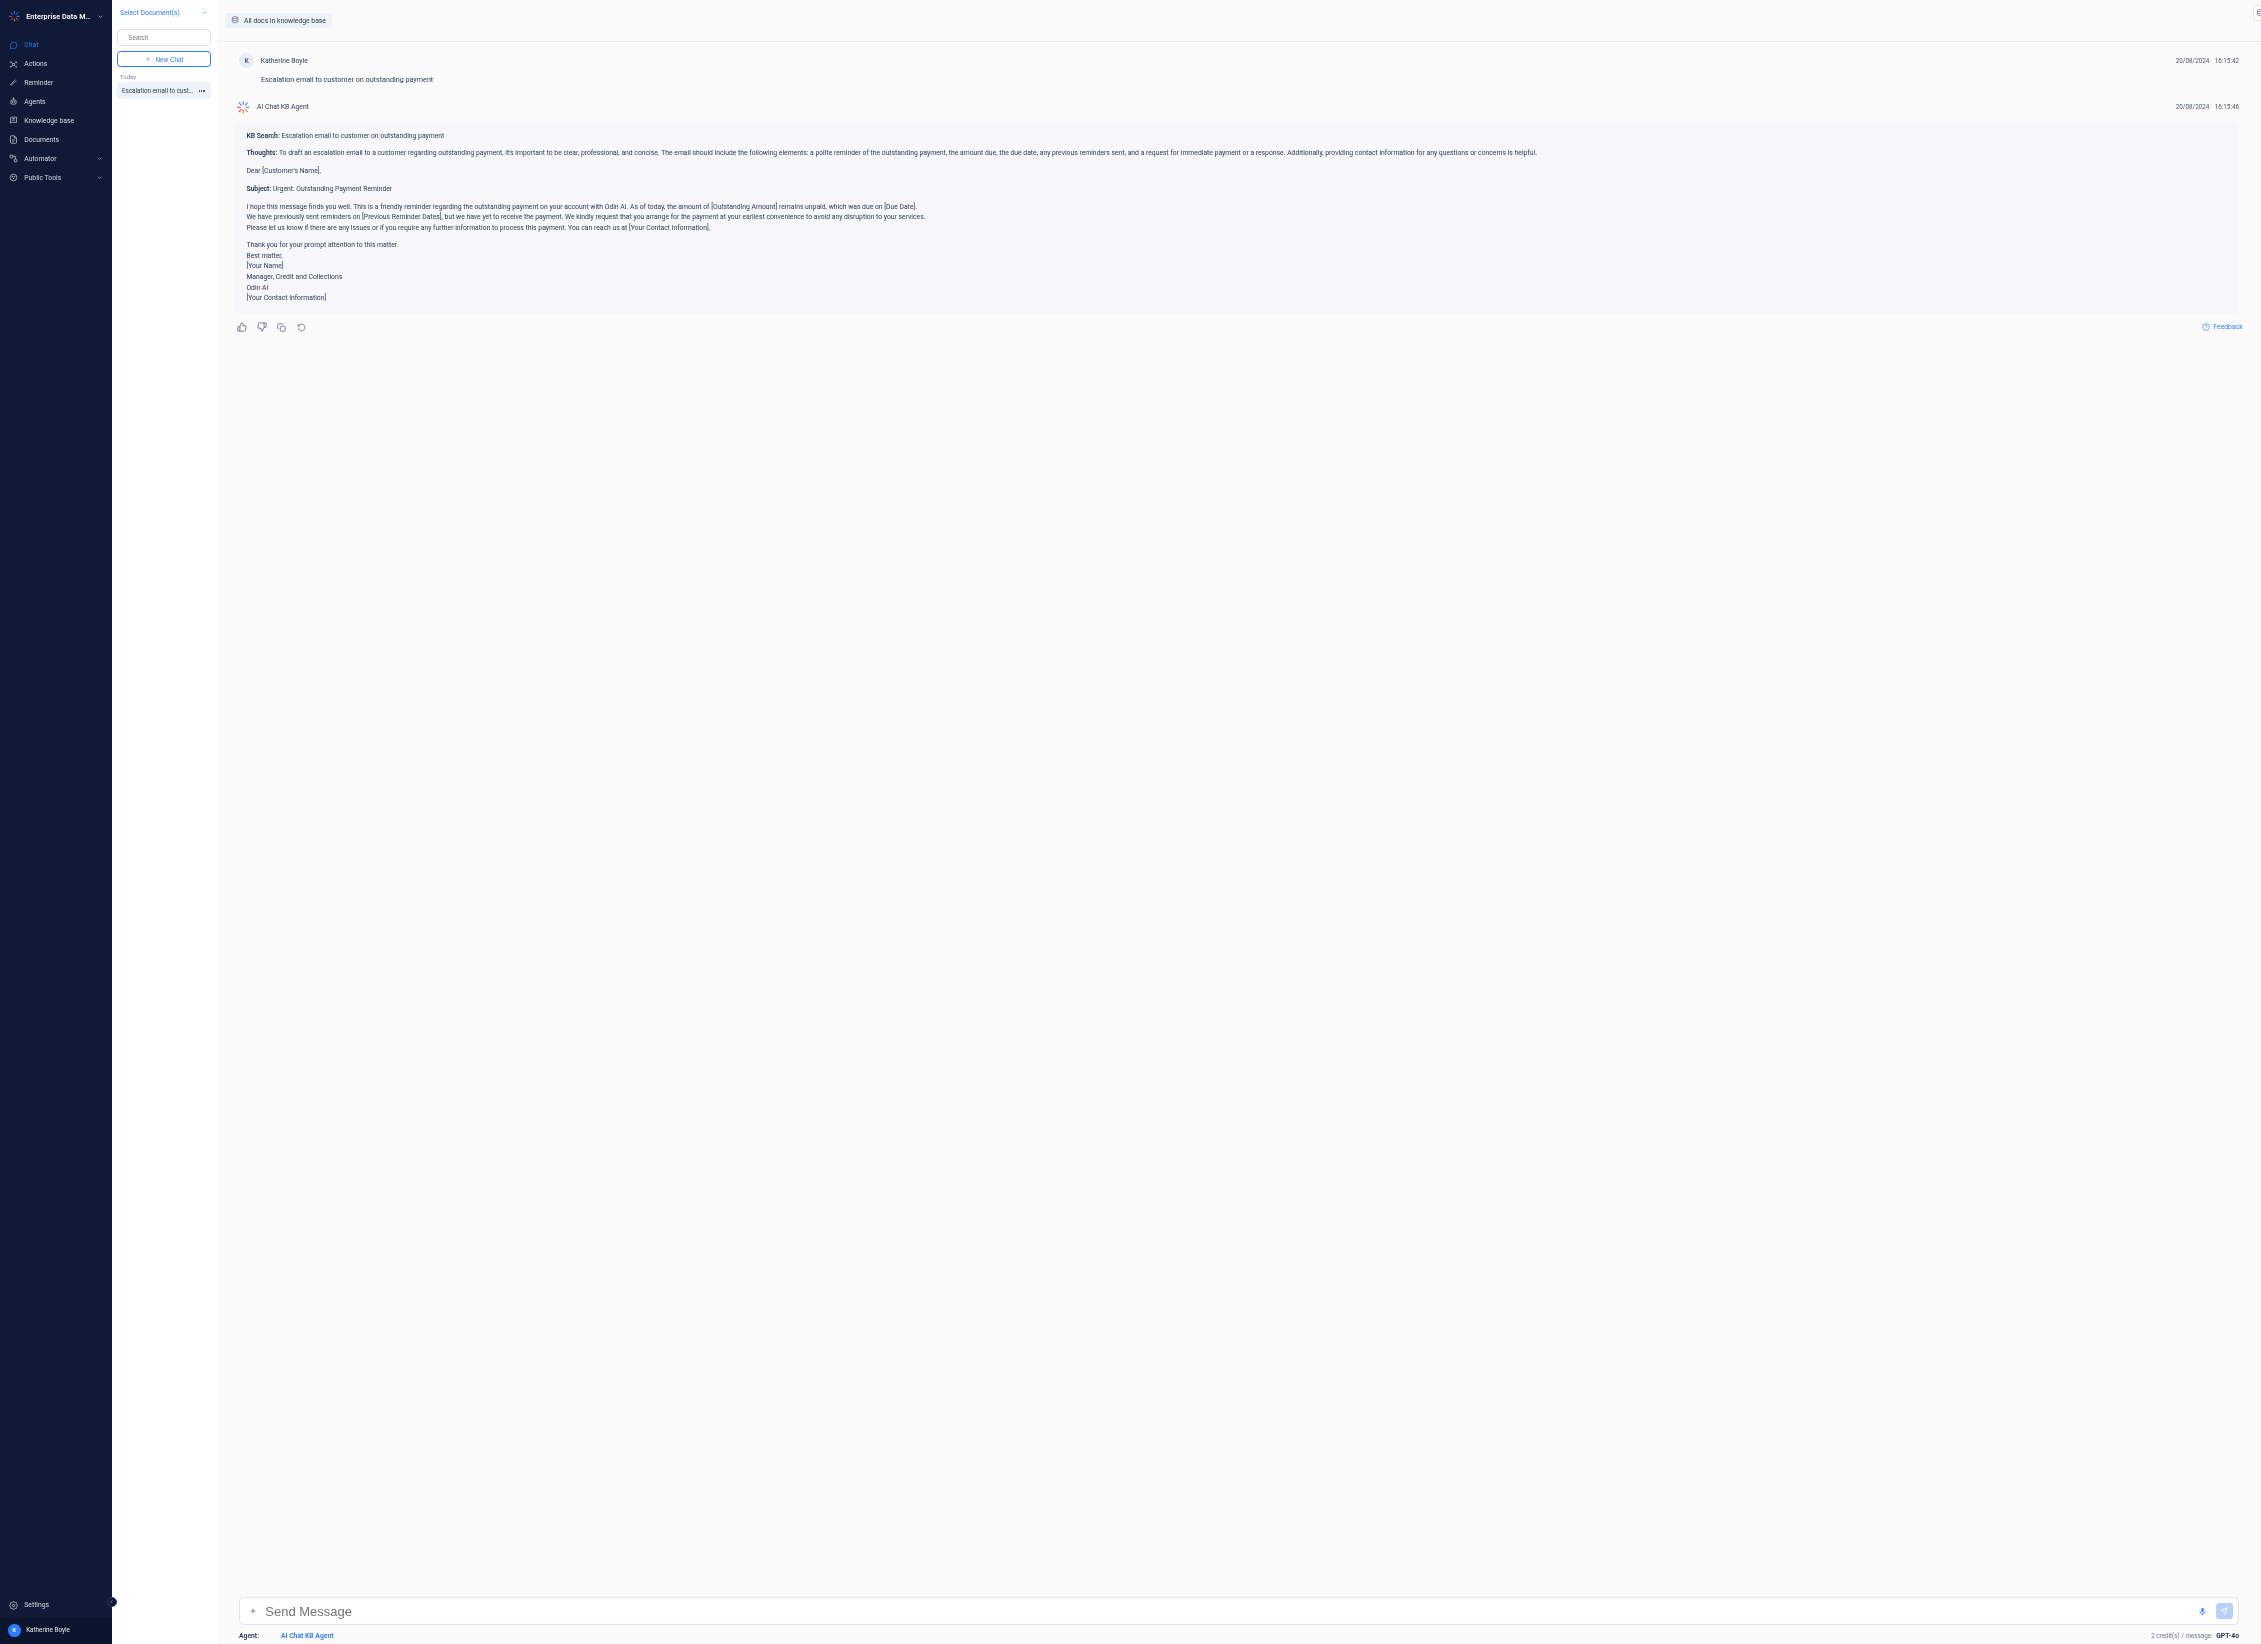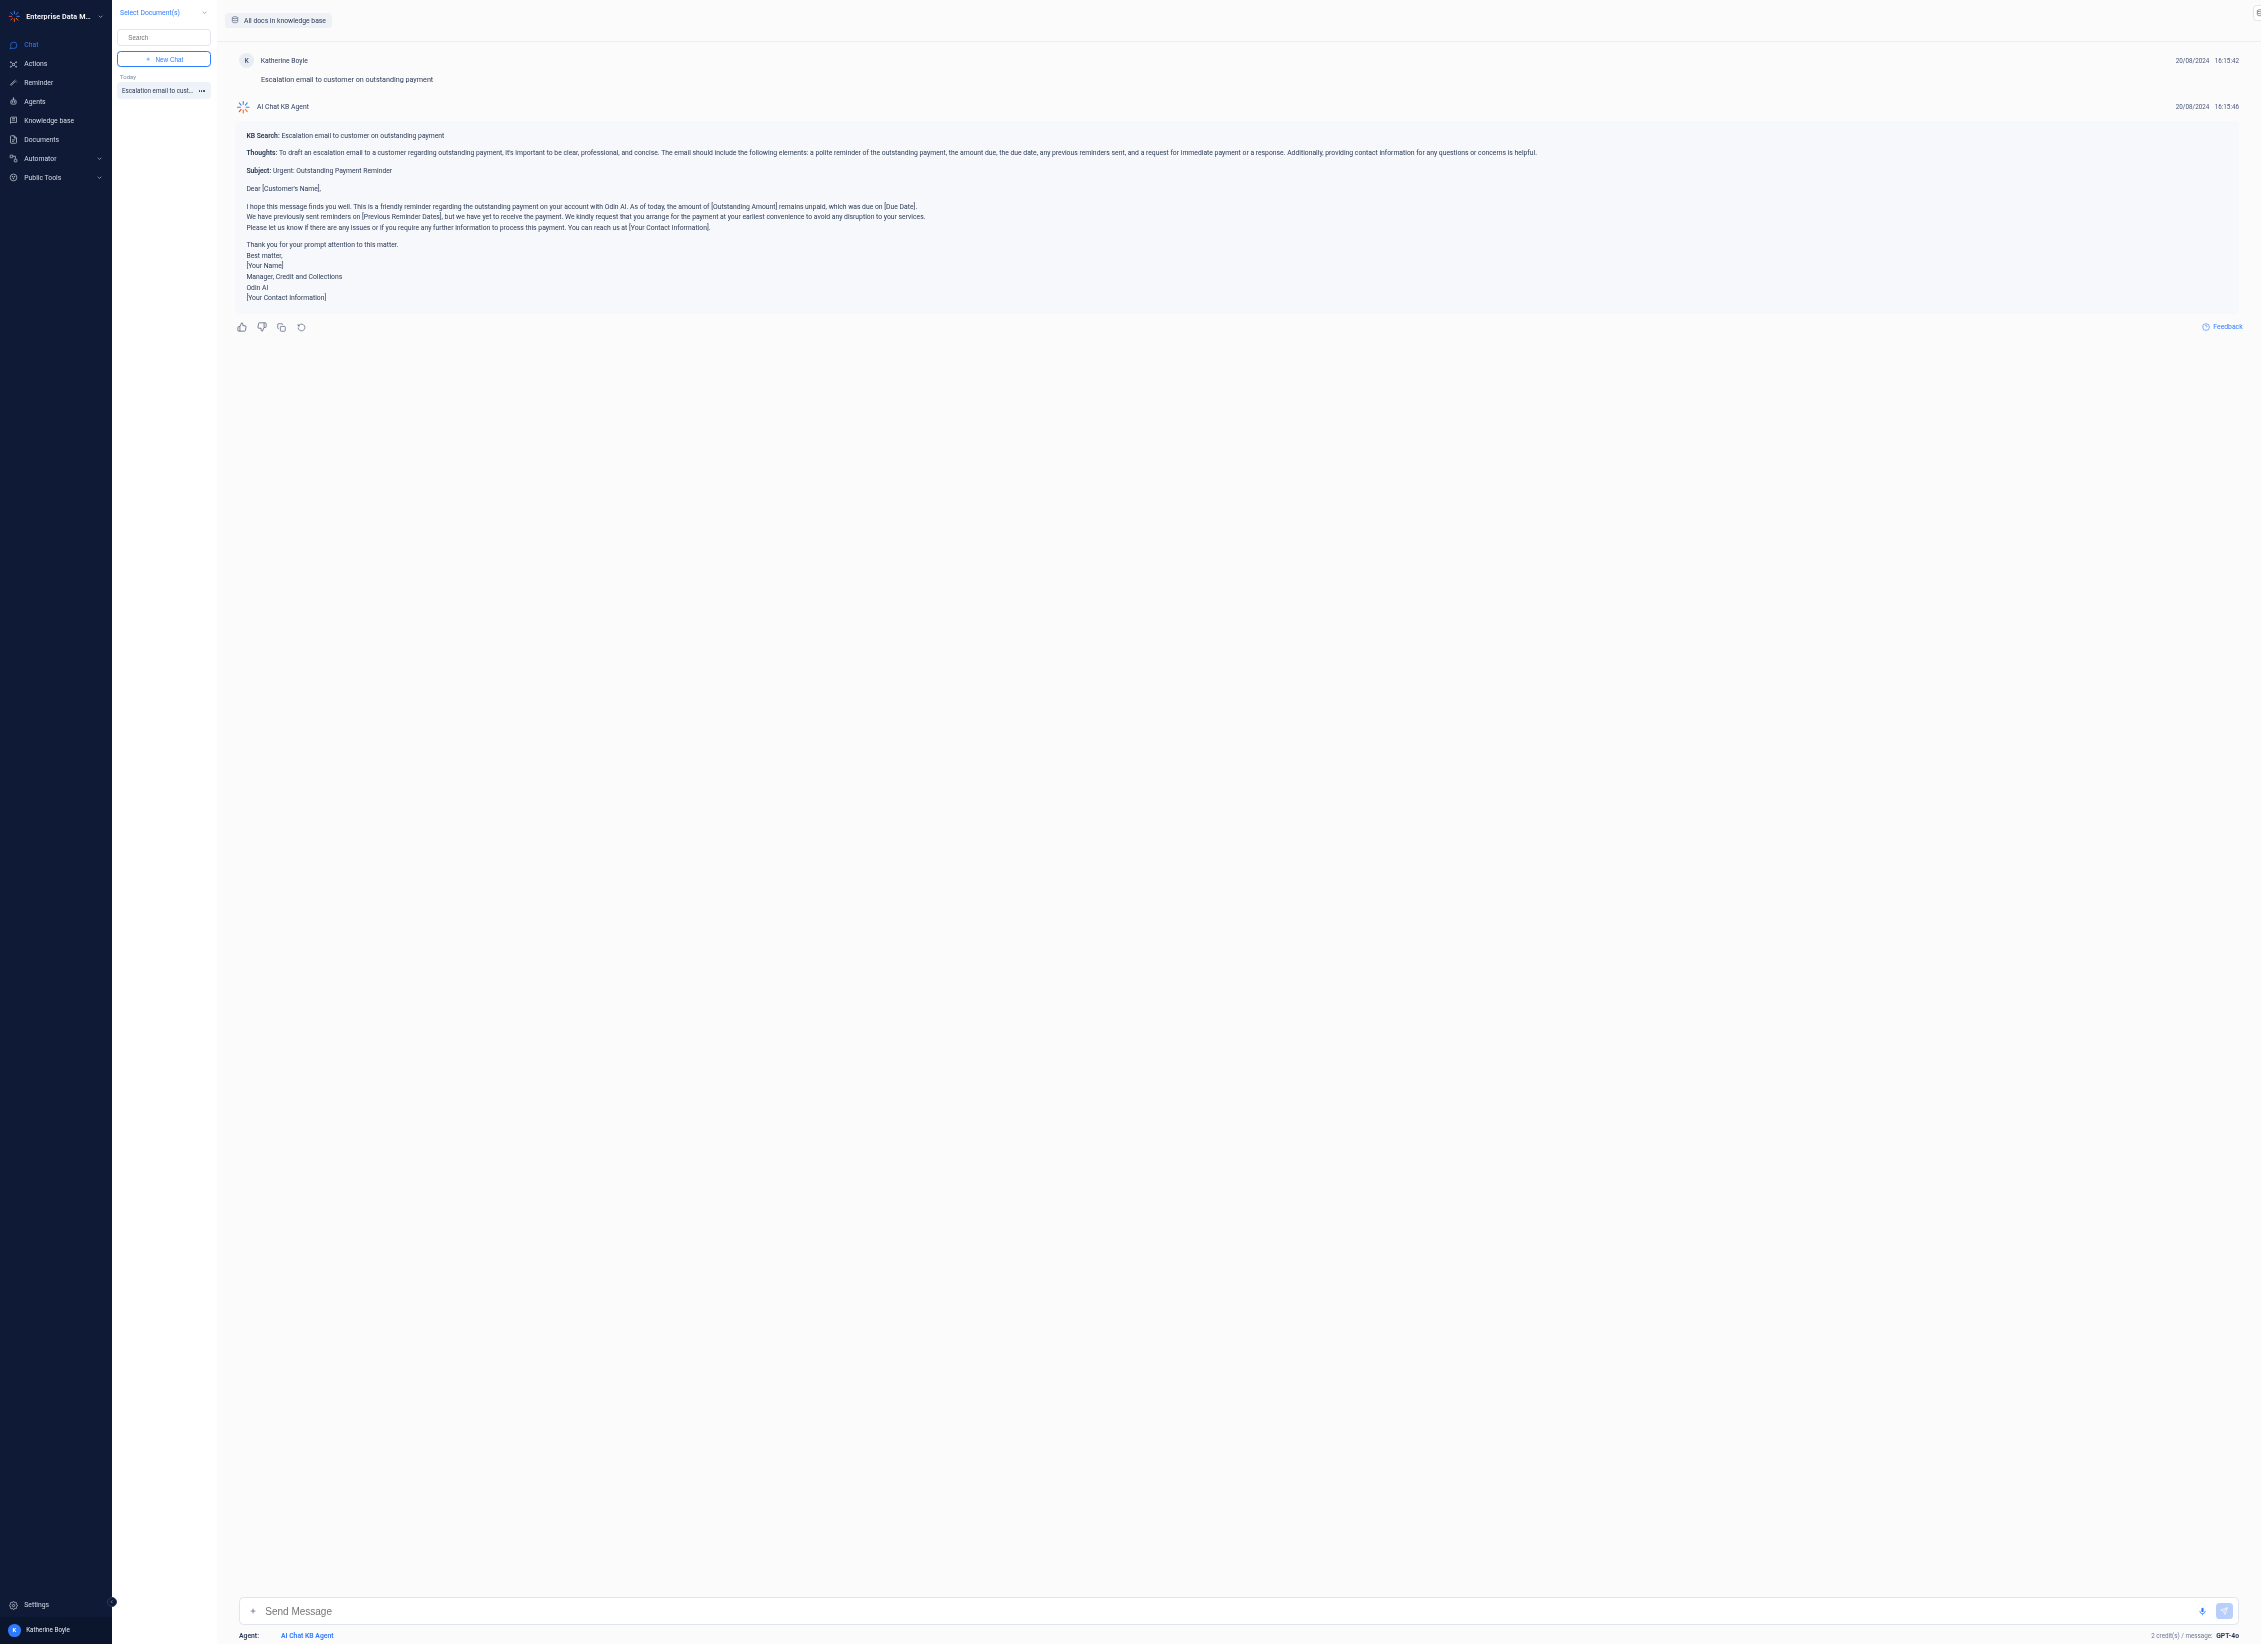--- a/index.html
+++ b/index.html
@@ -191,21 +191,21 @@
 
   .composer-wrap { padding: 4.5px 22px 3.6px 22px; }
   .composer {
     border: 0.5px solid #e0e5ee;
     background: #fff;
     border-radius: 4.5px;
     display: flex; align-items: center; gap: 6.3px;
     padding: 5.4px 5.4px 5.4px 6.3px;
   }
   .composer input {
-    flex: 1; border: none; outline: none; font-size: 10px; color: #4a5674;
+    flex: 1; border: none; outline: none; font-size: 13px; color: #4a5674;
   }
   .mic-btn { width: 13.6px; height: 13.6px; display: flex; align-items: center; justify-content: center; color: #2f7bff; cursor: pointer; }
   .send-btn {
     width: 17px; height: 15.4px; border-radius: 3.6px;
     background: #b8cffb; display: flex; align-items: center; justify-content: center;
     color: #fff; cursor: pointer;
   }
 
   .statusbar {
     display: flex; align-items: center;
@@ -460,25 +460,25 @@
 
     <div class="agent-response">
       <p>
         <strong>KB Search:</strong>
         <span>Escalation email to customer on outstanding payment</span>
       </p>
       <p>
         <strong>Thoughts:</strong>
         <span>To draft an escalation email to a customer regarding outstanding payment, it's important to be clear, professional, and concise. The email should include the following elements: a polite reminder of the outstanding payment, the amount due, the due date, any previous reminders sent, and a request for immediate payment or a response. Additionally, providing contact information for any questions or concerns is helpful.</span>
       </p>
+      <p>Dear [Customer's Name],</p>
       <p>
         <strong>Subject:</strong>
         <span>Urgent: Outstanding Payment Reminder</span>
       </p>
-      <p>Dear [Customer's Name],</p>
       <p>
         <span>I hope this message finds you well. This is a friendly reminder regarding the outstanding payment on your account with Odin AI. As of today, the amount of [Outstanding Amount] remains unpaid, which was due on [Due Date].</span><br>
         <span>We have previously sent reminders on [Previous Reminder Dates], but we have yet to receive the payment. We kindly request that you arrange for the payment at your earliest convenience to avoid any disruption to your services.</span><br>
         <span>Please let us know if there are any issues or if you require any further information to process this payment. You can reach us at [Your Contact Information].</span>
       </p>
       <p class="nb">
         <span>Thank you for your prompt attention to this matter.</span><br>
         <span>Best matter,</span><br>
         <span>[Your Name]</span><br>
         <span>Manager, Credit and Collections</span><br>

